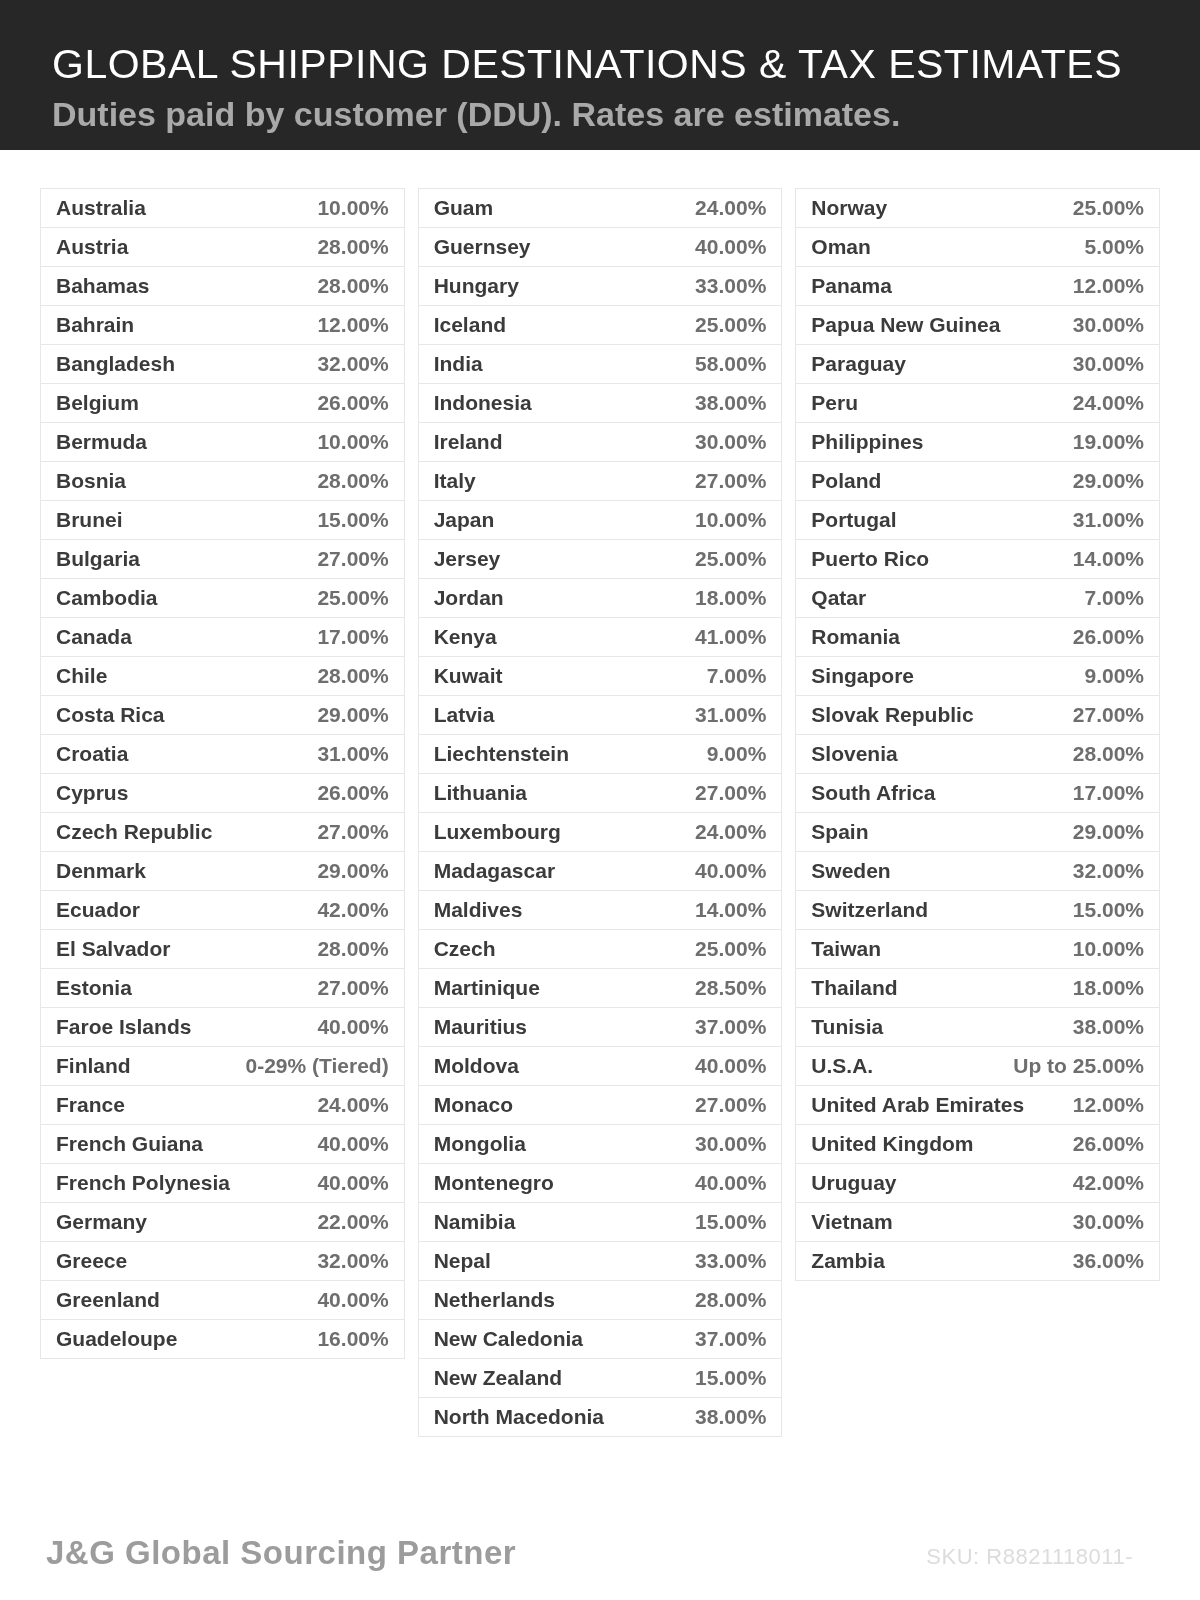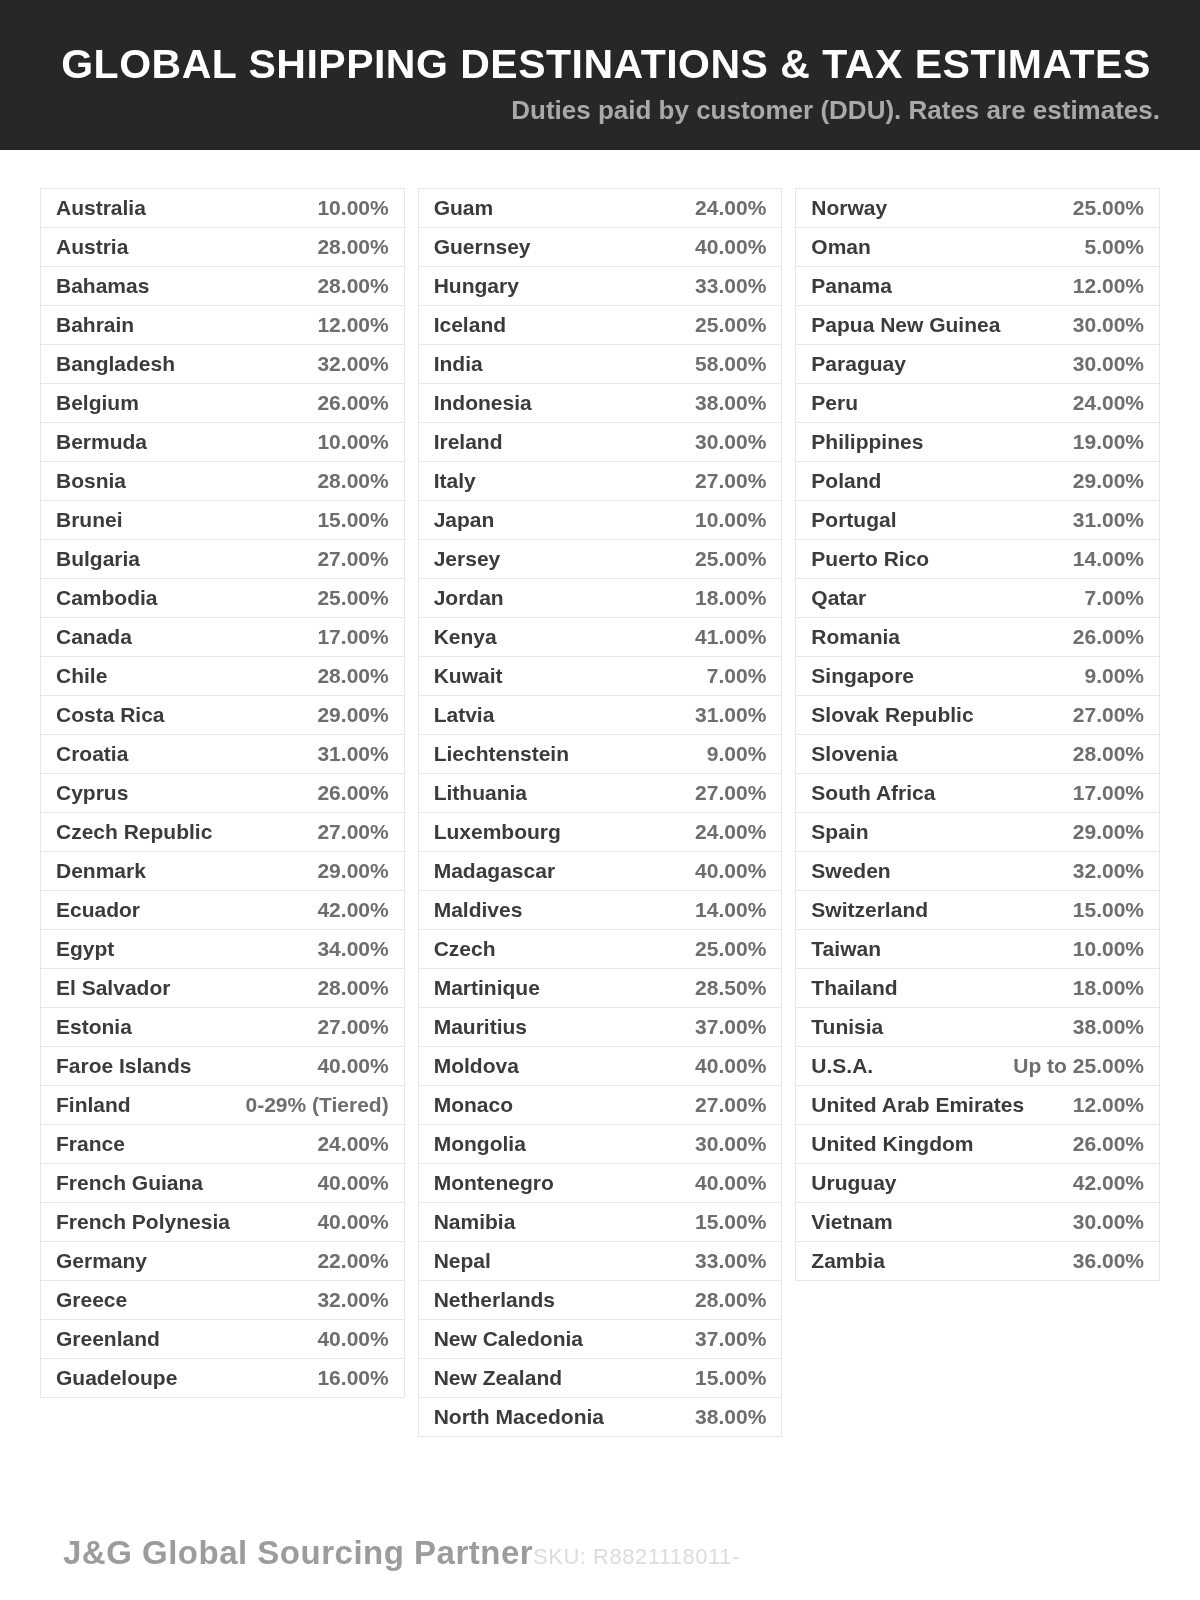--- a/index.html
+++ b/index.html
@@ -23,33 +23,31 @@
     position:relative;
   }
   .page-header{
     background:var(--header-bg);
     height:150px;
     padding:44px 40px 0 52px;
   }
   .page-title{
     color:var(--title-color);
     font-size:41px;
-    font-weight:bold;
+    font-weight:normal;
     letter-spacing:0.5px;
     white-space:nowrap;
     line-height:1.0;
-    text-align:center;
   }
   .page-subtitle{
     color:var(--subtitle-color);
-    font-size:26px;
+    font-size:34px;
     font-weight:bold;
     margin-top:12px;
     line-height:1.0;
-    text-align:right;
   }
   .table-wrap{
     margin:28px 40px 0 40px;
   }
   .columns{
     display:flex;
     gap:13px;
     align-items:flex-start;
   }
   .col{flex:1 1 0;min-width:0;margin-top:10px;}
@@ -74,24 +72,23 @@
     font-weight:bold;
     color:var(--rate-color);
     white-space:nowrap;
     margin-left:10px;
   }
   .page-footer{
     position:absolute;
     left:0;right:0;
     bottom:28px;
     display:flex;
-    justify-content:flex-start;
+    justify-content:space-between;
     align-items:baseline;
     padding:0 67px 0 46px;
-    margin-left:17px;
   }
   .brand{
     color:var(--brand-color);
     font-size:33px;
     font-weight:bold;
     letter-spacing:0.5px;
   }
   .sku{
     color:var(--sku-color);
     font-size:22px;
@@ -180,24 +177,20 @@
         </div>
         <div class="row">
           <span class="country">Denmark</span>
           <span class="rate">29.00%</span>
         </div>
         <div class="row">
           <span class="country">Ecuador</span>
           <span class="rate">42.00%</span>
         </div>
         <div class="row">
-          <span class="country">Egypt</span>
-          <span class="rate">34.00%</span>
-        </div>
-        <div class="row">
           <span class="country">El Salvador</span>
           <span class="rate">28.00%</span>
         </div>
         <div class="row">
           <span class="country">Estonia</span>
           <span class="rate">27.00%</span>
         </div>
         <div class="row">
           <span class="country">Faroe Islands</span>
           <span class="rate">40.00%</span>

